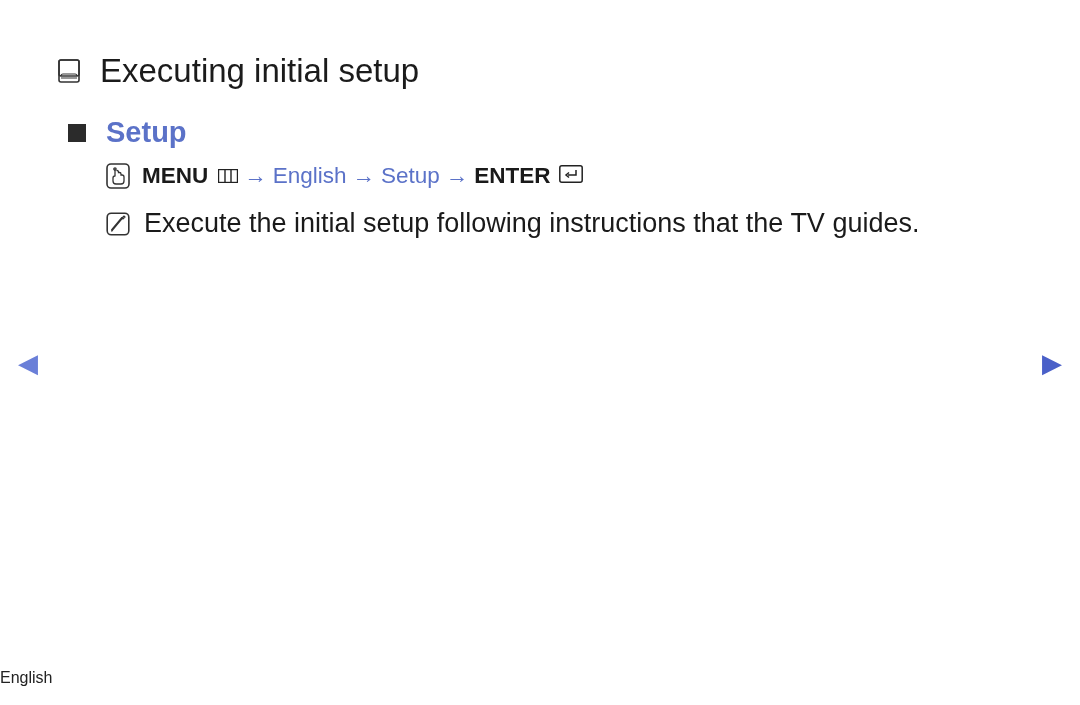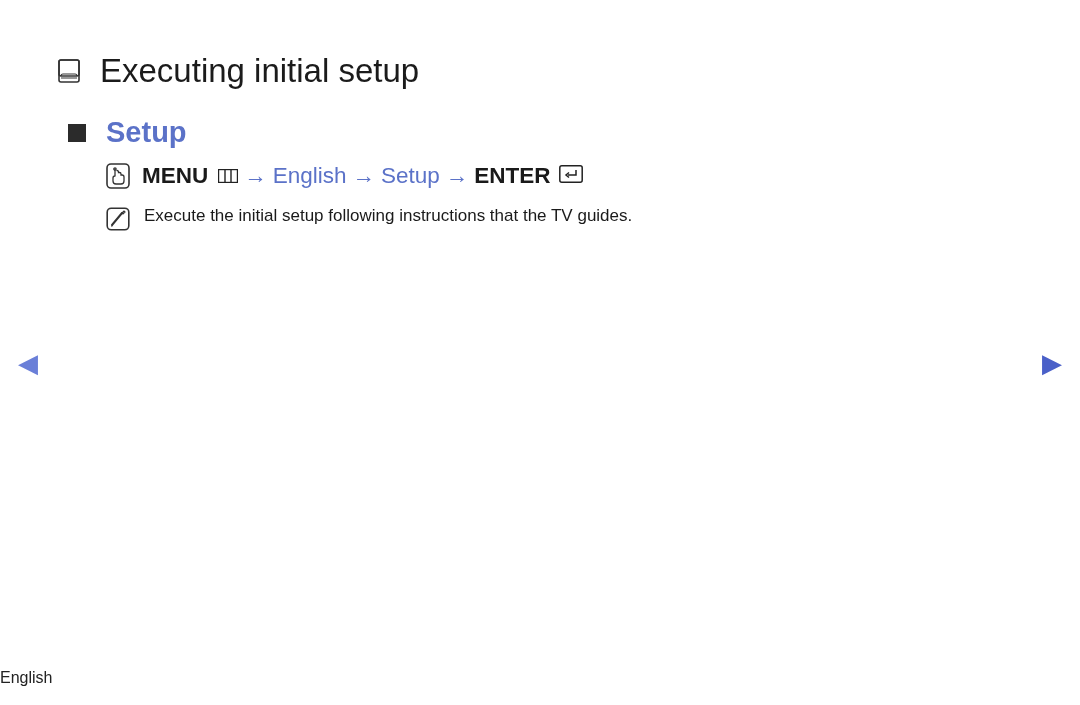--- a/index.html
+++ b/index.html
@@ -16,21 +16,21 @@
   .bullet { width: 18px; height: 18px; background: #2b2b2b; }
   .section-heading { font-size: 29px; font-weight: 700; color: #5b72c8; }
   .nav-path { margin-left: 48px; font-size: 22.5px; display: flex; align-items: flex-start; flex-wrap: wrap; gap: 6px; margin-bottom: 14px; }
   .np-bold { font-weight: 700; color: #1a1a1a; }
   .np-link { color: #5b72c8; font-weight: 400; }
   .np-arrow { color: #5b72c8; }
   .hand-icon { width: 24px; height: 26px; margin-right: 6px; }
   .menu-glyph { display: inline-block; vertical-align: -2px; margin-left: 4px; }
   .enter-glyph { display: inline-block; vertical-align: -3px; margin-left: 2px; }
   .body-text { margin-left: 48px; font-size: 22.5px; line-height: 1.5; color: #1a1a1a; margin-bottom: 14px; max-width: 960px; }
-  .note-row { margin-left: 48px; font-size: 17px; line-height: 1.5; color: #1a1a1a; display: flex; align-items: flex-start; gap: 14px; }
+  .note-row { margin-left: 48px; font-size: 27px; line-height: 1.5; color: #1a1a1a; display: flex; align-items: flex-start; gap: 14px; }
   .note-icon { width: 24px; height: 24px; flex: 0 0 auto; margin-top: 4px; }
   .footer-lang { position: absolute; bottom: 18px; left: 0; right: 0; font-size: 16px; color: #222; }
 </style>
 </head>
 <body>
 
 <div class="page">
 
   <div class="nav-arrow nav-prev">◀</div>
   <div class="nav-arrow nav-next">▶</div>

